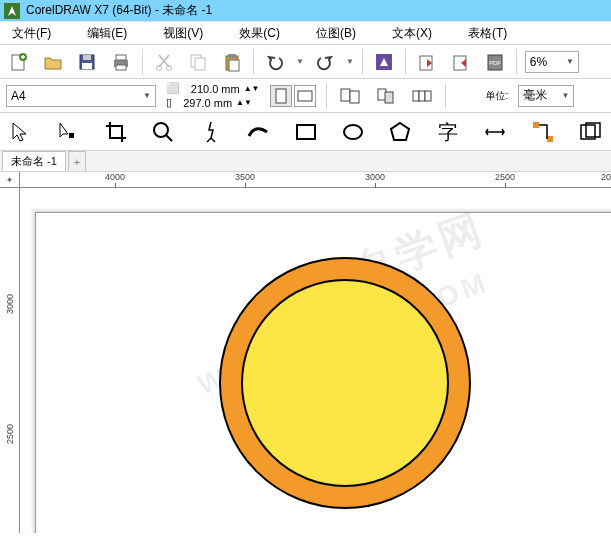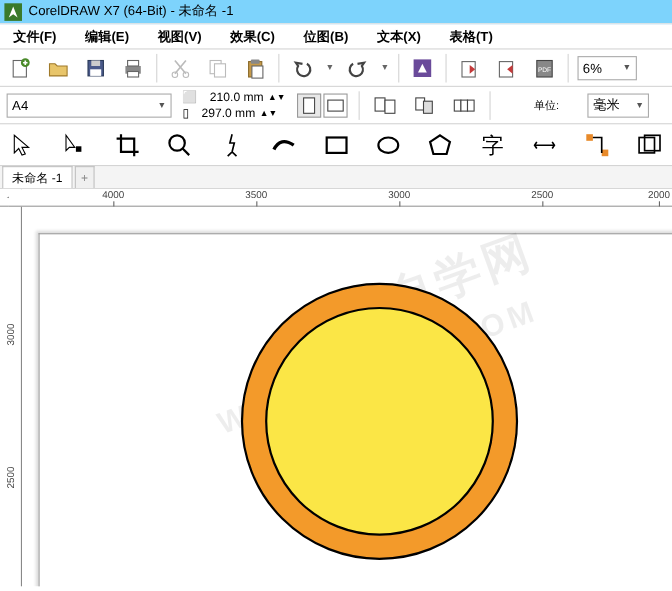--- a/index.html
+++ b/index.html
@@ -1,39 +1,39 @@
 <!DOCTYPE html>
 <html><head>
 <meta charset="utf-8">
 <style>
 * { box-sizing: border-box; margin: 0; padding: 0; font-family: "Microsoft YaHei", sans-serif; }
 body { width: 611px; height: 537px; background: #fff; overflow: hidden; font-size: 12px; color: #000; }
 .titlebar { height: 22px; background: #7dd3fc; display: flex; align-items: center; padding: 0 4px; gap: 6px; border-bottom: 1px solid #e5e5e5; }
 .titlebar .logo { width: 16px; height: 16px; background: #3a7a2a; display: flex; align-items: center; justify-content: center; color: #fff; font-size: 11px; font-weight: bold; }
-.menubar { height: 22px; display: flex; align-items: center; padding: 0 4px; gap: 10px; font-weight: bold; }
+.menubar { height: 22px; display: flex; align-items: center; padding: 0 4px; gap: 20px; }
 .menubar span { padding: 2px 8px; cursor: default; }
 .toolbar { height: 34px; display: flex; align-items: center; padding: 0 6px; gap: 8px; border-top: 1px solid #d4d4d4; }
 .tbtn { width: 26px; height: 26px; display: flex; align-items: center; justify-content: center; cursor: pointer; }
 .sep { width: 1px; height: 26px; background: #d4d4d4; }
 .propbar { height: 34px; display: flex; align-items: center; padding: 0 6px; gap: 10px; border-top: 1px solid #d4d4d4; }
 .dropdown { height: 22px; border: 1px solid #aaa; display: flex; align-items: center; padding: 0 4px; background: #fff; position: relative; }
 .dropdown .arrow { margin-left: auto; font-size: 8px; color: #555; }
 .paper-size { display: flex; flex-direction: column; gap: 1px; font-size: 11px; }
 .paper-size .row { display: flex; align-items: center; gap: 4px; }
 .paper-size .row input { width: 56px; height: 13px; border: none; font-size: 11px; text-align: right; }
 .orient { display: flex; gap: 2px; }
 .orient div { width: 22px; height: 22px; border: 1px solid #999; display: flex; align-items: center; justify-content: center; }
 .units-label { font-size: 10px; margin-left: 30px; }
 .tooltoolbar { height: 38px; display: flex; align-items: center; padding: 0 6px; gap: 18px; border-top: 1px solid #d4d4d4; }
 .bigbtn { width: 30px; height: 30px; display: flex; align-items: center; justify-content: center; cursor: pointer; position: relative; }
 .tabstrip { height: 22px; background: #f4f4f4; display: flex; align-items: flex-end; border-top: 1px solid #d4d4d4; border-bottom: 1px solid #d4d4d4; }
 .tab { height: 20px; background: #fff; border: 1px solid #c0c0c0; border-bottom: none; padding: 2px 8px; font-size: 11px; display: flex; align-items: center; margin-left: 2px; }
 .tab.add { width: 18px; justify-content: center; color: #888; background: #f0f0f0; }
 .canvas-wrap { position: relative; height: 361px; background: #fff; }
-.ruler-h { position: absolute; top: 0; left: 8px; right: 0; height: 16px; background: #fff; border-bottom: 1px solid #888; }
+.ruler-h { position: absolute; top: 0; left: 20px; right: 0; height: 16px; background: #fff; border-bottom: 1px solid #888; }
 .ruler-v { position: absolute; top: 16px; left: 0; width: 20px; bottom: 0; background: #fff; border-right: 1px solid #888; }
 .ruler-corner { position: absolute; top: 0; left: 0; width: 20px; height: 16px; background: #fff; border-right: 1px solid #888; border-bottom: 1px solid #888; display:flex; align-items:center; justify-content:center; font-size:9px; color:#666;}
 .ruler-h .tick { position: absolute; top: 0; height: 16px; font-size: 9px; color: #444; text-align: center; transform: translateX(-50%); display:flex; flex-direction:column; justify-content:flex-end; align-items:center;}
 .ruler-h .tick::after{content:"";width:1px;height:5px;background:#666;margin-top:1px;}
 .ruler-v .tick { position: absolute; left: 0; width: 20px; font-size: 9px; color: #444; transform: translateY(50%) rotate(-90deg); transform-origin: center; text-align:center;}
 .canvas { position: absolute; top: 16px; left: 20px; right: 0; bottom: 0; background: #fff; overflow: hidden; }
 .page-edge { position: absolute; top: 24px; left: 15px; right: -200px; bottom: -200px; background: #fff; box-shadow: -2px -2px 3px rgba(0,0,0,0.15); border-left:1px solid #999; border-top:1px solid #999;}
 .shp { position: absolute; }
 .watermark { position: absolute; color: rgba(0,0,0,0.07); font-size: 42px; font-weight: bold; transform: rotate(-20deg); pointer-events: none; letter-spacing: 4px; }
 svg { display: block; }
@@ -198,21 +198,21 @@
     </div>
   <div class="tbtn">
       <svg width="22" height="22">
         <rect x="2" y="6" width="6" height="10" fill="#fff" stroke="#444"></rect>
         <rect x="8" y="6" width="6" height="10" fill="#fff" stroke="#444"></rect>
         <rect x="14" y="6" width="6" height="10" fill="#fff" stroke="#444"></rect>
       </svg>
     </div>
   <div class="sep"></div>
   <span class="units-label">单位:</span>
-  <div class="dropdown" style="width:56px;margin-left:16px;">
+  <div class="dropdown" style="width:56px;">
     <span>毫米</span>
     <span class="arrow">▼</span>
   </div>
 </div>
 
 <div class="tooltoolbar">
   <div class="bigbtn">
       <svg width="24" height="24">
         <path d="M4 3l0 16 4-4 3 6 3-1-3-6 6 0z" fill="#fff" stroke="#000" stroke-width="1"></path>
       </svg>

